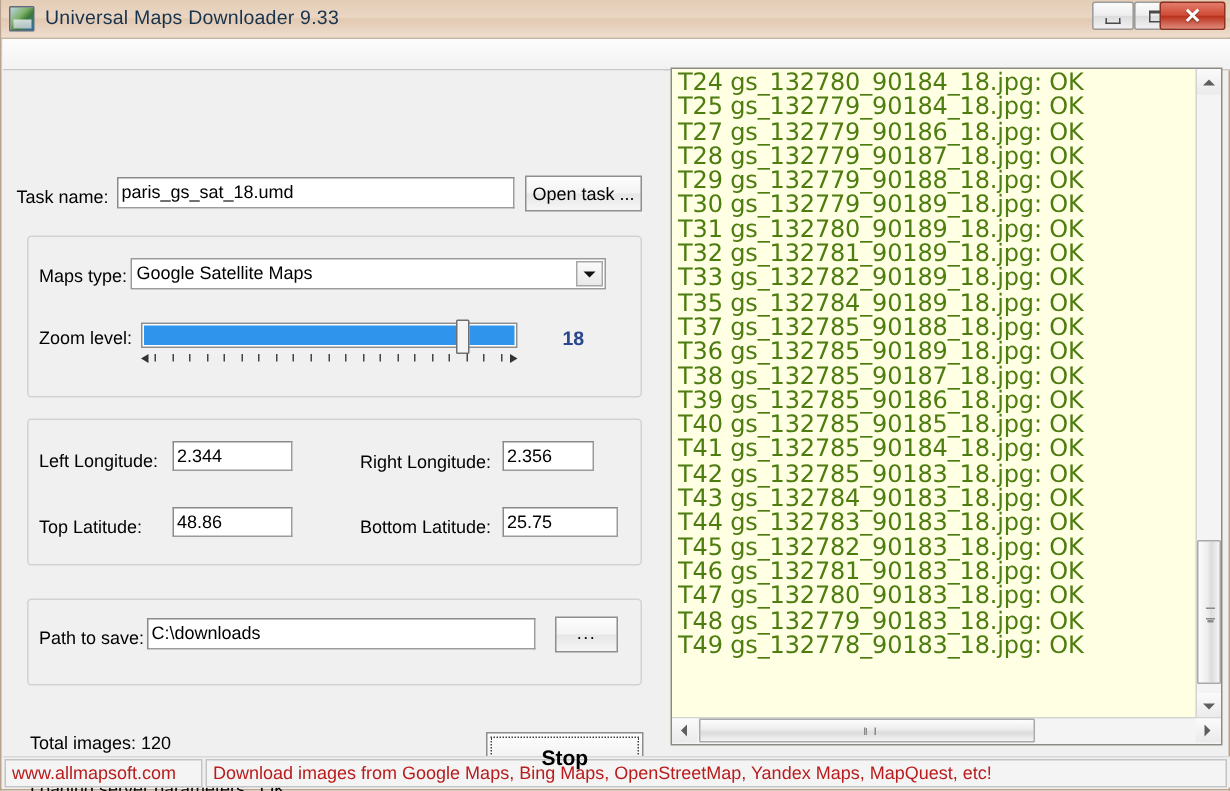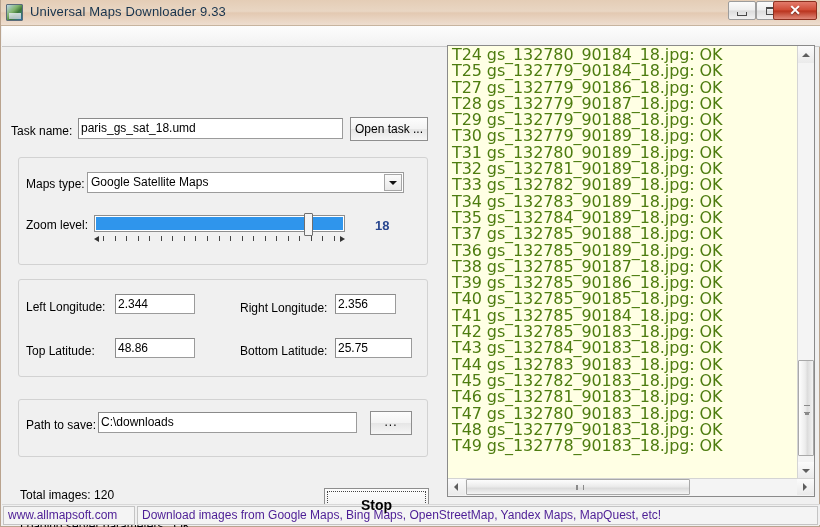--- a/index.html
+++ b/index.html
@@ -503,21 +503,21 @@
     box-sizing: border-box;
   }
   .status-cell {
     position: absolute;
     top: 1px;
     height: 19px;
     box-sizing: border-box;
     border: 1px solid #c4c4c4;
     background: #f4f4f4;
     font-size: 12px;
-    color: #4c1d95;
+    color: #b91c1c;
     line-height: 17px;
     padding-left: 4px;
     white-space: nowrap;
     overflow: hidden;
   }
   #status-website { left: 1px; width: 132px; }
   #status-message { left: 135px; width: 681px; }
 </style>
 </head>
 <body>
@@ -614,21 +614,20 @@
     <div id="log-lines">
         <div class="log-line">T24 gs_132780_90184_18.jpg: OK</div>
         <div class="log-line">T25 gs_132779_90184_18.jpg: OK</div>
         <div class="log-line">T27 gs_132779_90186_18.jpg: OK</div>
         <div class="log-line">T28 gs_132779_90187_18.jpg: OK</div>
         <div class="log-line">T29 gs_132779_90188_18.jpg: OK</div>
         <div class="log-line">T30 gs_132779_90189_18.jpg: OK</div>
         <div class="log-line">T31 gs_132780_90189_18.jpg: OK</div>
         <div class="log-line">T32 gs_132781_90189_18.jpg: OK</div>
         <div class="log-line">T33 gs_132782_90189_18.jpg: OK</div>
-        <div class="log-line">T34 gs_132783_90189_18.jpg: OK</div>
         <div class="log-line">T35 gs_132784_90189_18.jpg: OK</div>
         <div class="log-line">T37 gs_132785_90188_18.jpg: OK</div>
         <div class="log-line">T36 gs_132785_90189_18.jpg: OK</div>
         <div class="log-line">T38 gs_132785_90187_18.jpg: OK</div>
         <div class="log-line">T39 gs_132785_90186_18.jpg: OK</div>
         <div class="log-line">T40 gs_132785_90185_18.jpg: OK</div>
         <div class="log-line">T41 gs_132785_90184_18.jpg: OK</div>
         <div class="log-line">T42 gs_132785_90183_18.jpg: OK</div>
         <div class="log-line">T43 gs_132784_90183_18.jpg: OK</div>
         <div class="log-line">T44 gs_132783_90183_18.jpg: OK</div>

